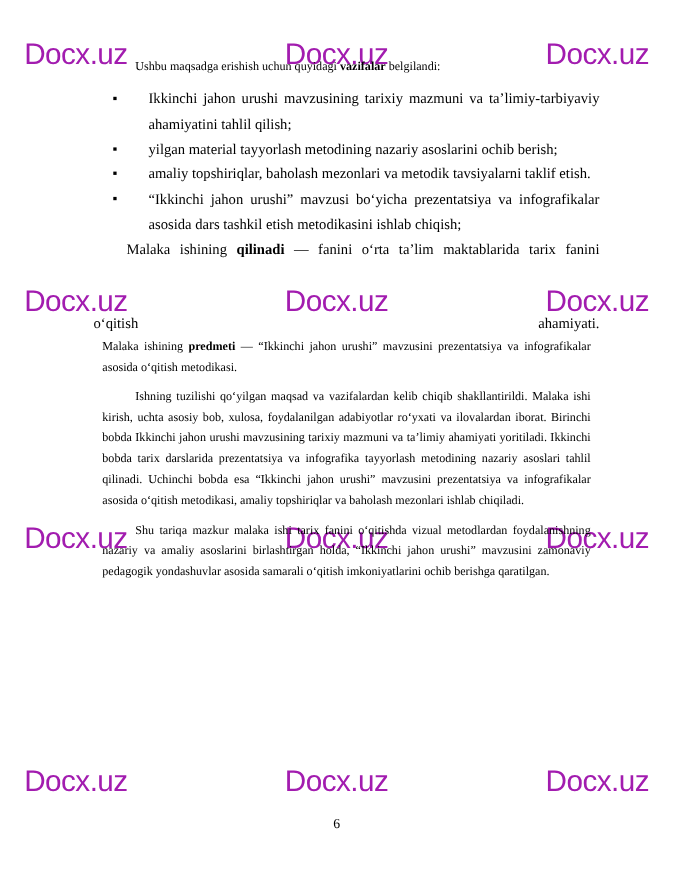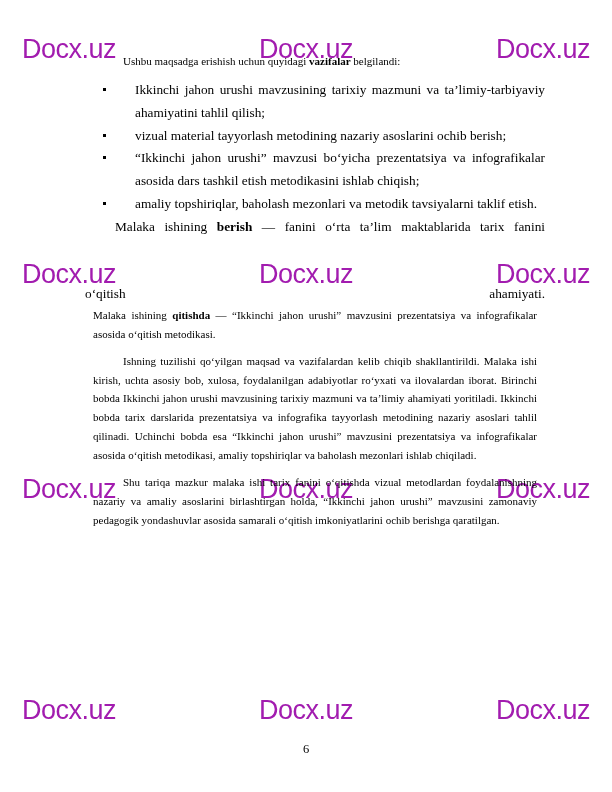--- a/index.html
+++ b/index.html
@@ -150,34 +150,34 @@
   </div>
 </div>
 
 <div id="content-layer">
   <div class="page-body">
 
     <p class="para indent"><span>Ushbu maqsadga erishish uchun quyidagi </span><b class="term">vazifalar</b><span> belgilandi:</span></p>
 
     <ul class="task-list">
       <li><span class="bullet-marker"></span><span>Ikkinchi jahon urushi mavzusining tarixiy mazmuni va ta’limiy-tarbiyaviy ahamiyatini tahlil qilish;</span></li>
-      <li><span class="bullet-marker"></span><span>vizual material tayyorlash metodining nazariy asoslarini ochib berish;</span></li>
+      <li><span class="bullet-marker"></span><span>yilgan material tayyorlash metodining nazariy asoslarini ochib berish;</span></li>
+      <li><span class="bullet-marker"></span><span>amaliy topshiriqlar, baholash mezonlari va metodik tavsiyalarni taklif etish.</span></li>
       <li><span class="bullet-marker"></span><span>“Ikkinchi jahon urushi” mavzusi bo‘yicha prezentatsiya va infografikalar asosida dars tashkil etish metodikasini ishlab chiqish;</span></li>
-      <li><span class="bullet-marker"></span><span>amaliy topshiriqlar, baholash mezonlari va metodik tavsiyalarni taklif etish.</span></li>
     </ul>
 
     <div class="obyekti-block">
-      <div class="obyekti-first"><span>Malaka ishining </span><b class="term">berish</b><span> — fanini o‘rta ta’lim maktablarida tarix fanini</span></div>
+      <div class="obyekti-first"><span>Malaka ishining </span><b class="term">qilinadi</b><span> — fanini o‘rta ta’lim maktablarida tarix fanini</span></div>
       <div class="spread-line">
         <span>o‘qitish</span>
         <span>ahamiyati.</span>
       </div>
     </div>
 
-    <p class="para tight-follow"><span>Malaka ishining </span><b class="term">qitishda</b><span> — “Ikkinchi jahon urushi” mavzusini prezentatsiya va infografikalar asosida o‘qitish metodikasi.</span></p>
+    <p class="para tight-follow"><span>Malaka ishining </span><b class="term">predmeti</b><span> — “Ikkinchi jahon urushi” mavzusini prezentatsiya va infografikalar asosida o‘qitish metodikasi.</span></p>
 
     <p class="para indent">Ishning tuzilishi qo‘yilgan maqsad va vazifalardan kelib chiqib shakllantirildi. Malaka ishi kirish, uchta asosiy bob, xulosa, foydalanilgan adabiyotlar ro‘yxati va ilovalardan iborat. Birinchi bobda Ikkinchi jahon urushi mavzusining tarixiy mazmuni va ta’limiy ahamiyati yoritiladi. Ikkinchi bobda tarix darslarida prezentatsiya va infografika tayyorlash metodining nazariy asoslari tahlil qilinadi. Uchinchi bobda esa “Ikkinchi jahon urushi” mavzusini prezentatsiya va infografikalar asosida o‘qitish metodikasi, amaliy topshiriqlar va baholash mezonlari ishlab chiqiladi.</p>
     <p class="para indent">Shu tariqa mazkur malaka ishi tarix fanini o‘qitishda vizual metodlardan foydalanishning nazariy va amaliy asoslarini birlashtirgan holda, “Ikkinchi jahon urushi” mavzusini zamonaviy pedagogik yondashuvlar asosida samarali o‘qitish imkoniyatlarini ochib berishga qaratilgan.</p>
 
   </div>
 
   <div class="page-number">6</div>
 </div>
 
 </body></html>

